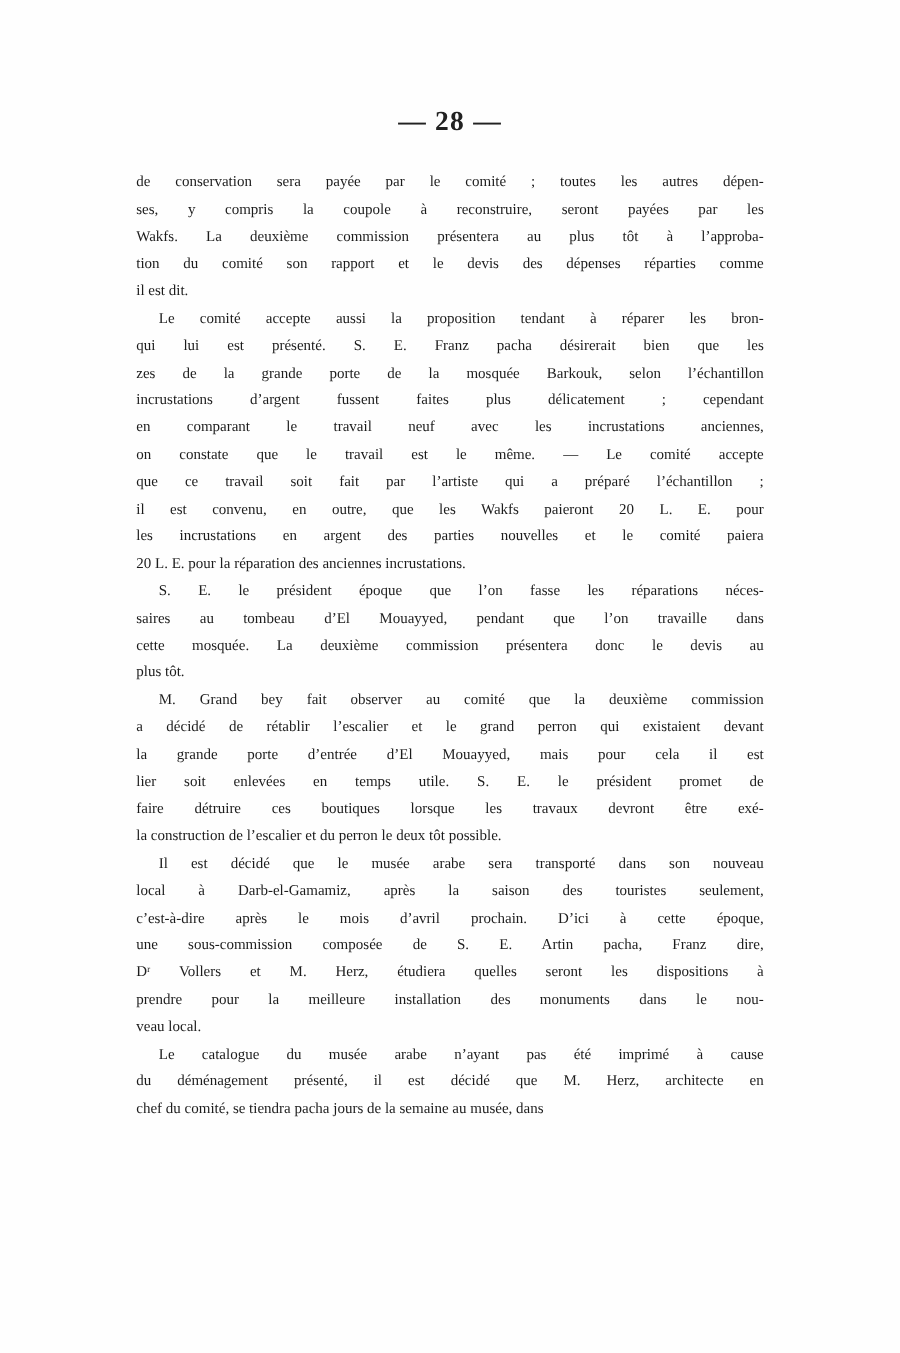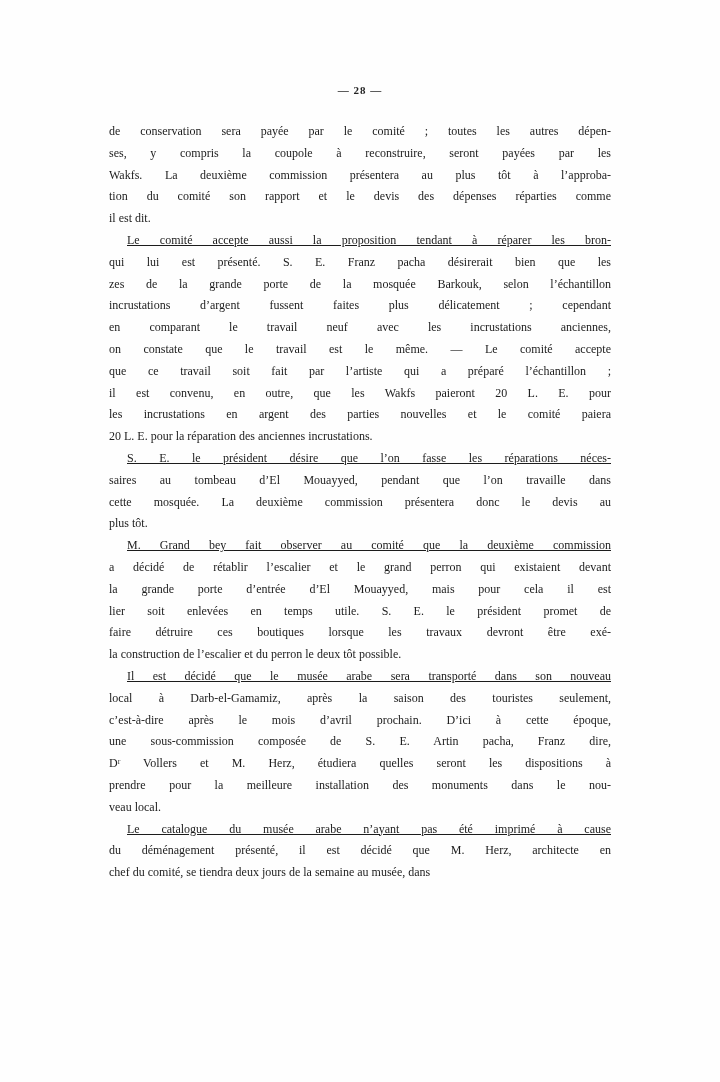--- a/index.html
+++ b/index.html
@@ -13,21 +13,21 @@
     height: 1082px;
     background: #fefefe;
     color: #1e1e1e;
     font-family: "Liberation Serif", "DejaVu Serif", serif;
     overflow: hidden;
   }
   .page-number {
     padding-top: 84px;
     text-align: center;
     font-weight: bold;
-    font-size: 11px;
+    font-size: 22px;
     letter-spacing: 1px;
     color: #222;
   }
   .content {
     width: 502px;
     margin: 25px auto 0 auto;
     font-size: 12px;
     line-height: 21.8px;
     color: #1c1c1c;
   }
@@ -37,21 +37,20 @@
   .line {
     text-align: justify;
     text-align-last: justify;
     white-space: normal;
   }
   .line.last {
     text-align-last: left;
   }
   .line.indent {
     text-indent: 18px;
-    text-decoration: underline;
   }
 </style>
 </head>
 <body>
 
 <div class="page">
   <div class="page-number">— 28 —</div>
   <div class="content">
       <div class="paragraph">
         <div class="line">de conservation sera payée par le comité ; toutes les autres dépen-</div>
@@ -66,21 +65,21 @@
         <div class="line">zes de la grande porte de la mosquée Barkouk, selon l’échantillon</div>
         <div class="line">incrustations d’argent fussent faites plus délicatement ; cependant</div>
         <div class="line">en comparant le travail neuf avec les incrustations anciennes,</div>
         <div class="line">on constate que le travail est le même. — Le comité accepte</div>
         <div class="line">que ce travail soit fait par l’artiste qui a préparé l’échantillon ;</div>
         <div class="line">il est convenu, en outre, que les Wakfs paieront 20 L. E. pour</div>
         <div class="line">les incrustations en argent des parties nouvelles et le comité paiera</div>
         <div class="line last">20 L. E. pour la réparation des anciennes incrustations.</div>
       </div>
       <div class="paragraph">
-        <div class="line indent">S. E. le président désire que l’on fasse les réparations néces-</div>
+        <div class="line indent">S. E. le président époque que l’on fasse les réparations néces-</div>
         <div class="line">saires au tombeau d’El Mouayyed, pendant que l’on travaille dans</div>
         <div class="line">cette mosquée. La deuxième commission présentera donc le devis au</div>
         <div class="line last">plus tôt.</div>
       </div>
       <div class="paragraph">
         <div class="line indent">M. Grand bey fait observer au comité que la deuxième commission</div>
         <div class="line">a décidé de rétablir l’escalier et le grand perron qui existaient devant</div>
         <div class="line">la grande porte d’entrée d’El Mouayyed, mais pour cela il est</div>
         <div class="line">lier soit enlevées en temps utile. S. E. le président promet de</div>
         <div class="line">faire détruire ces boutiques lorsque les travaux devront être exé-</div>
@@ -91,16 +90,16 @@
         <div class="line">local à Darb-el-Gamamiz, après la saison des touristes seulement,</div>
         <div class="line">c’est-à-dire après le mois d’avril prochain. D’ici à cette époque,</div>
         <div class="line">une sous-commission composée de S. E. Artin pacha, Franz dire,</div>
         <div class="line">Dʳ Vollers et M. Herz, étudiera quelles seront les dispositions à</div>
         <div class="line">prendre pour la meilleure installation des monuments dans le nou-</div>
         <div class="line last">veau local.</div>
       </div>
       <div class="paragraph">
         <div class="line indent">Le catalogue du musée arabe n’ayant pas été imprimé à cause</div>
         <div class="line">du déménagement présenté, il est décidé que M. Herz, architecte en</div>
-        <div class="line last">chef du comité, se tiendra deux jours de la semaine au musée, dans</div>
+        <div class="line last">chef du comité, se tiendra pacha jours de la semaine au musée, dans</div>
       </div>
     </div>
 </div>
 
 </body></html>

